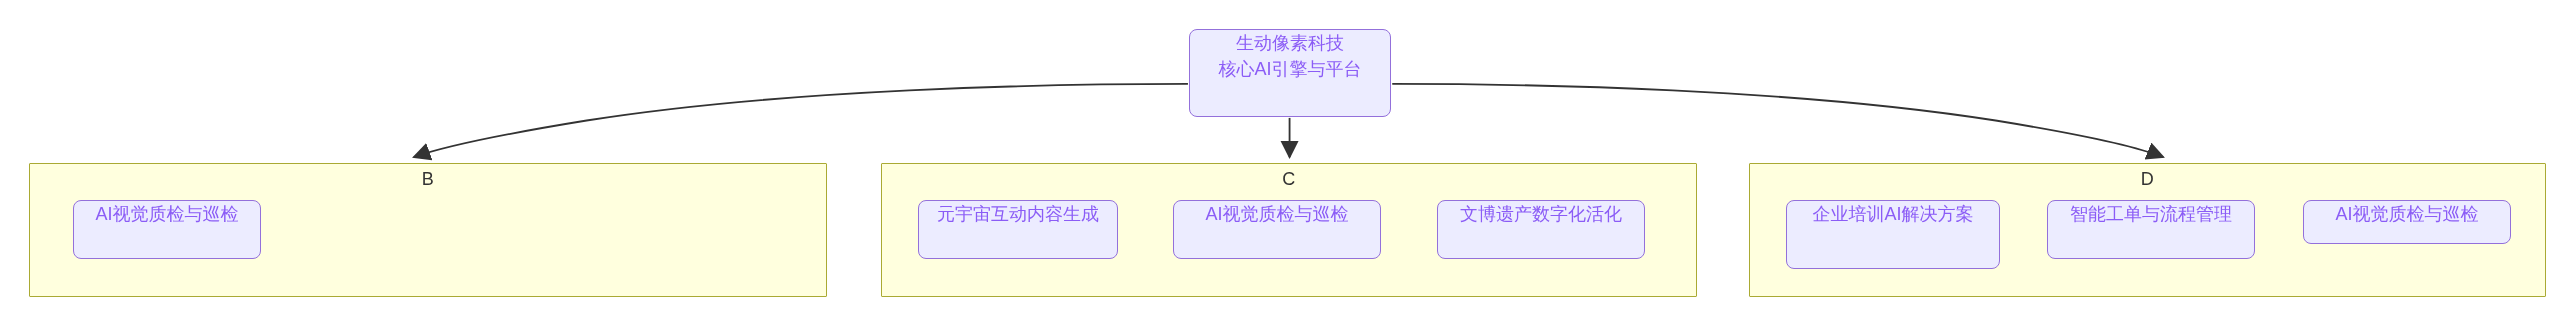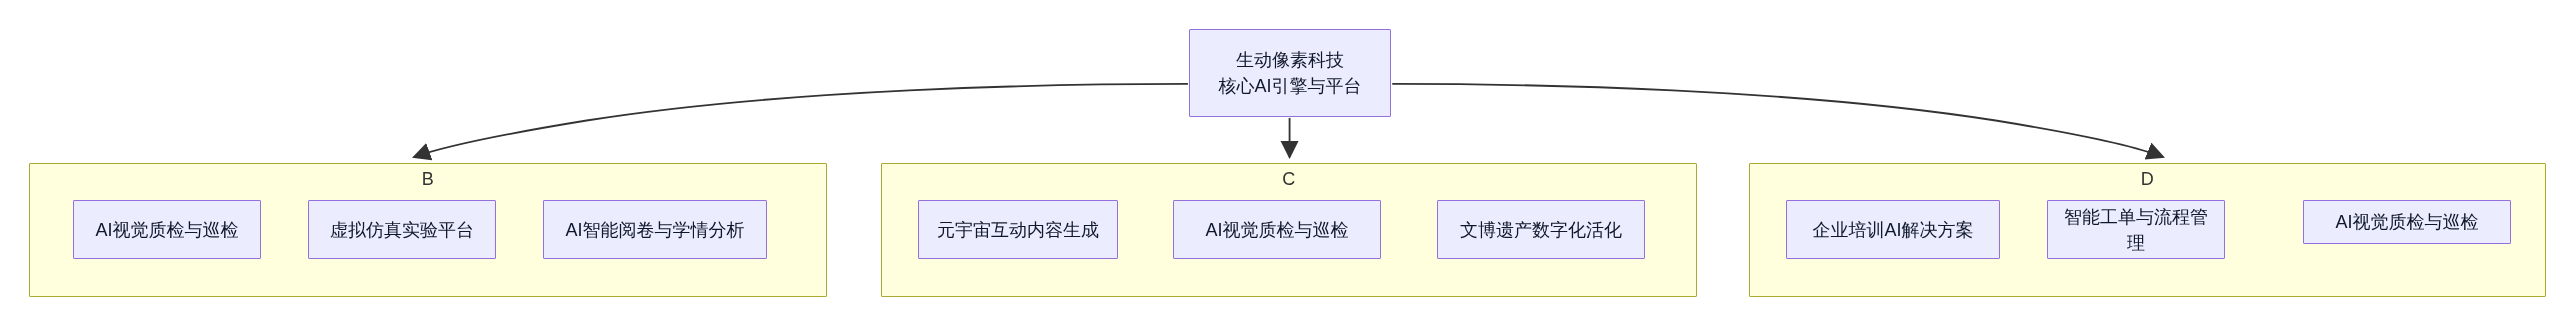--- a/index.html
+++ b/index.html
@@ -41,26 +41,26 @@
     font-size: 18px;
     line-height: 23px;
     color: #333333;
     letter-spacing: 0.3px;
   }
   .node {
     position: absolute;
     box-sizing: border-box;
     background: #ececff;
     border: 1.6px solid #9370db;
-    border-radius: 1px;
+    border-radius: 8px;
     display: flex;
-    align-items: center;
+    align-items: flex-start;
     justify-content: center;
     text-align: center;
-    color: #0f172a;
+    color: #8b5cf6;
     font-size: 18px;
     line-height: 26px;
     padding: 0 7.3px;
   }
   .node.root {
     white-space: pre-line;
   }
   .node-text {
     display: block;
     white-space: pre-line;
@@ -89,47 +89,41 @@
     <span class="node-text">生动像素科技
 核心AI引擎与平台</span>
   </div>
 
   <div class="cluster" style="left:29px; top:163px; width:798px; height:134px;">
     <div class="cluster-label">B</div>
   </div>
   <div class="node" style="left:73px; top:200px; width:188px; height:59px;">
     <span class="node-text">AI视觉质检与巡检</span>
   </div>
-  <div class="node" style="left:308px; top:200px; width:188px; height:59px;">
-    <span class="node-text">虚拟仿真实验平台</span>
-  </div>
-  <div class="node" style="left:543px; top:200px; width:224px; height:59px;">
-    <span class="node-text">AI智能阅卷与学情分析</span>
-  </div>
 
   <div class="cluster" style="left:881px; top:163px; width:816px; height:134px;">
     <div class="cluster-label">C</div>
   </div>
   <div class="node" style="left:918px; top:200px; width:200px; height:59px;">
     <span class="node-text">元宇宙互动内容生成</span>
   </div>
   <div class="node" style="left:1173px; top:200px; width:208px; height:59px;">
     <span class="node-text">AI视觉质检与巡检</span>
   </div>
   <div class="node" style="left:1437px; top:200px; width:208px; height:59px;">
     <span class="node-text">文博遗产数字化活化</span>
   </div>
 
   <div class="cluster" style="left:1749px; top:163px; width:797px; height:134px;">
     <div class="cluster-label">D</div>
   </div>
-  <div class="node" style="left:1786px; top:200px; width:214px; height:59px;">
+  <div class="node" style="left:1786px; top:200px; width:214px; height:69px;">
     <span class="node-text">企业培训AI解决方案</span>
   </div>
-  <div class="node" style="left:2047px; top:200px; width:178px; height:59px;">
+  <div class="node" style="left:2047px; top:200px; width:208px; height:59px;">
     <span class="node-text">智能工单与流程管理</span>
   </div>
   <div class="node" style="left:2303px; top:200px; width:208px; height:44px;">
     <span class="node-text">AI视觉质检与巡检</span>
   </div>
 
 </div>
 
 
 </body></html>

